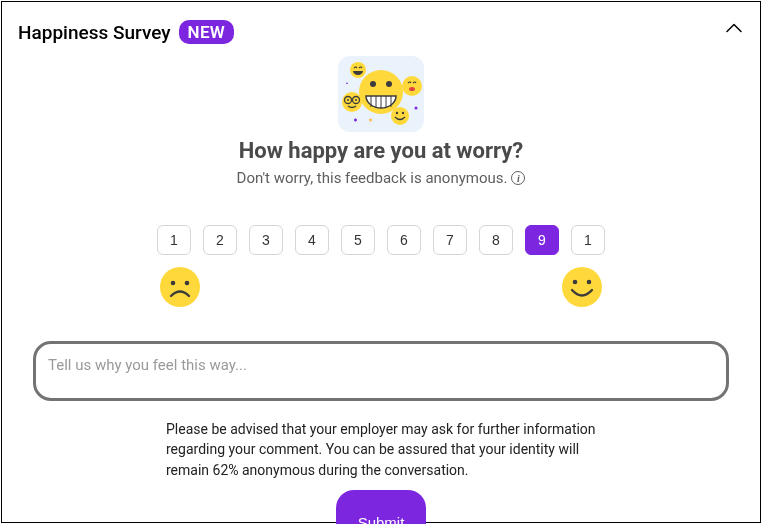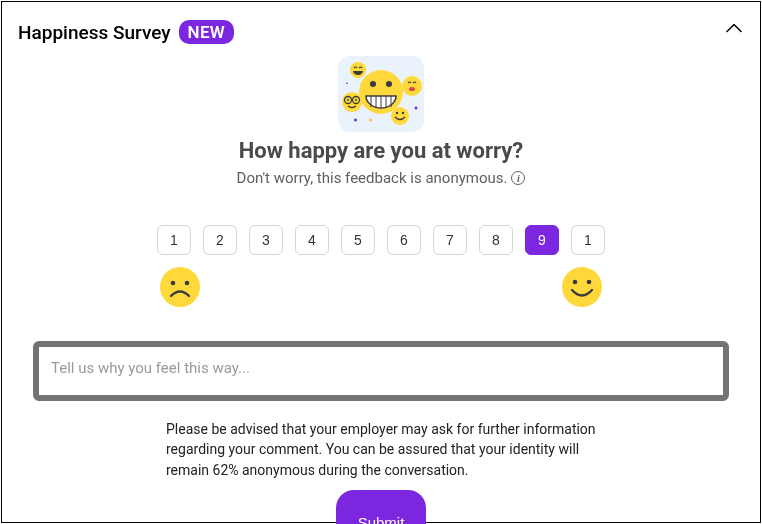--- a/index.html
+++ b/index.html
@@ -107,22 +107,22 @@
       display: flex;
       justify-content: space-between;
       margin-top: 10px;
       padding: 0 140px;
     }
     .comment {
       width: 696px;
       height: 60px;
       margin: 28px auto 0;
       display: block;
-      border: 6px solid #737373;
-      border-radius: 6px;
+      border: 3px solid #737373;
+      border-radius: 18px;
       padding: 12px 12px;
       font-size: 15px;
       font-family: inherit;
       color: #7f1d1d;
       resize: none;
     }
     .comment::placeholder { color: #9a9a9a; }
     .disclaimer {
       font-size: 14px;
       color: #222;

